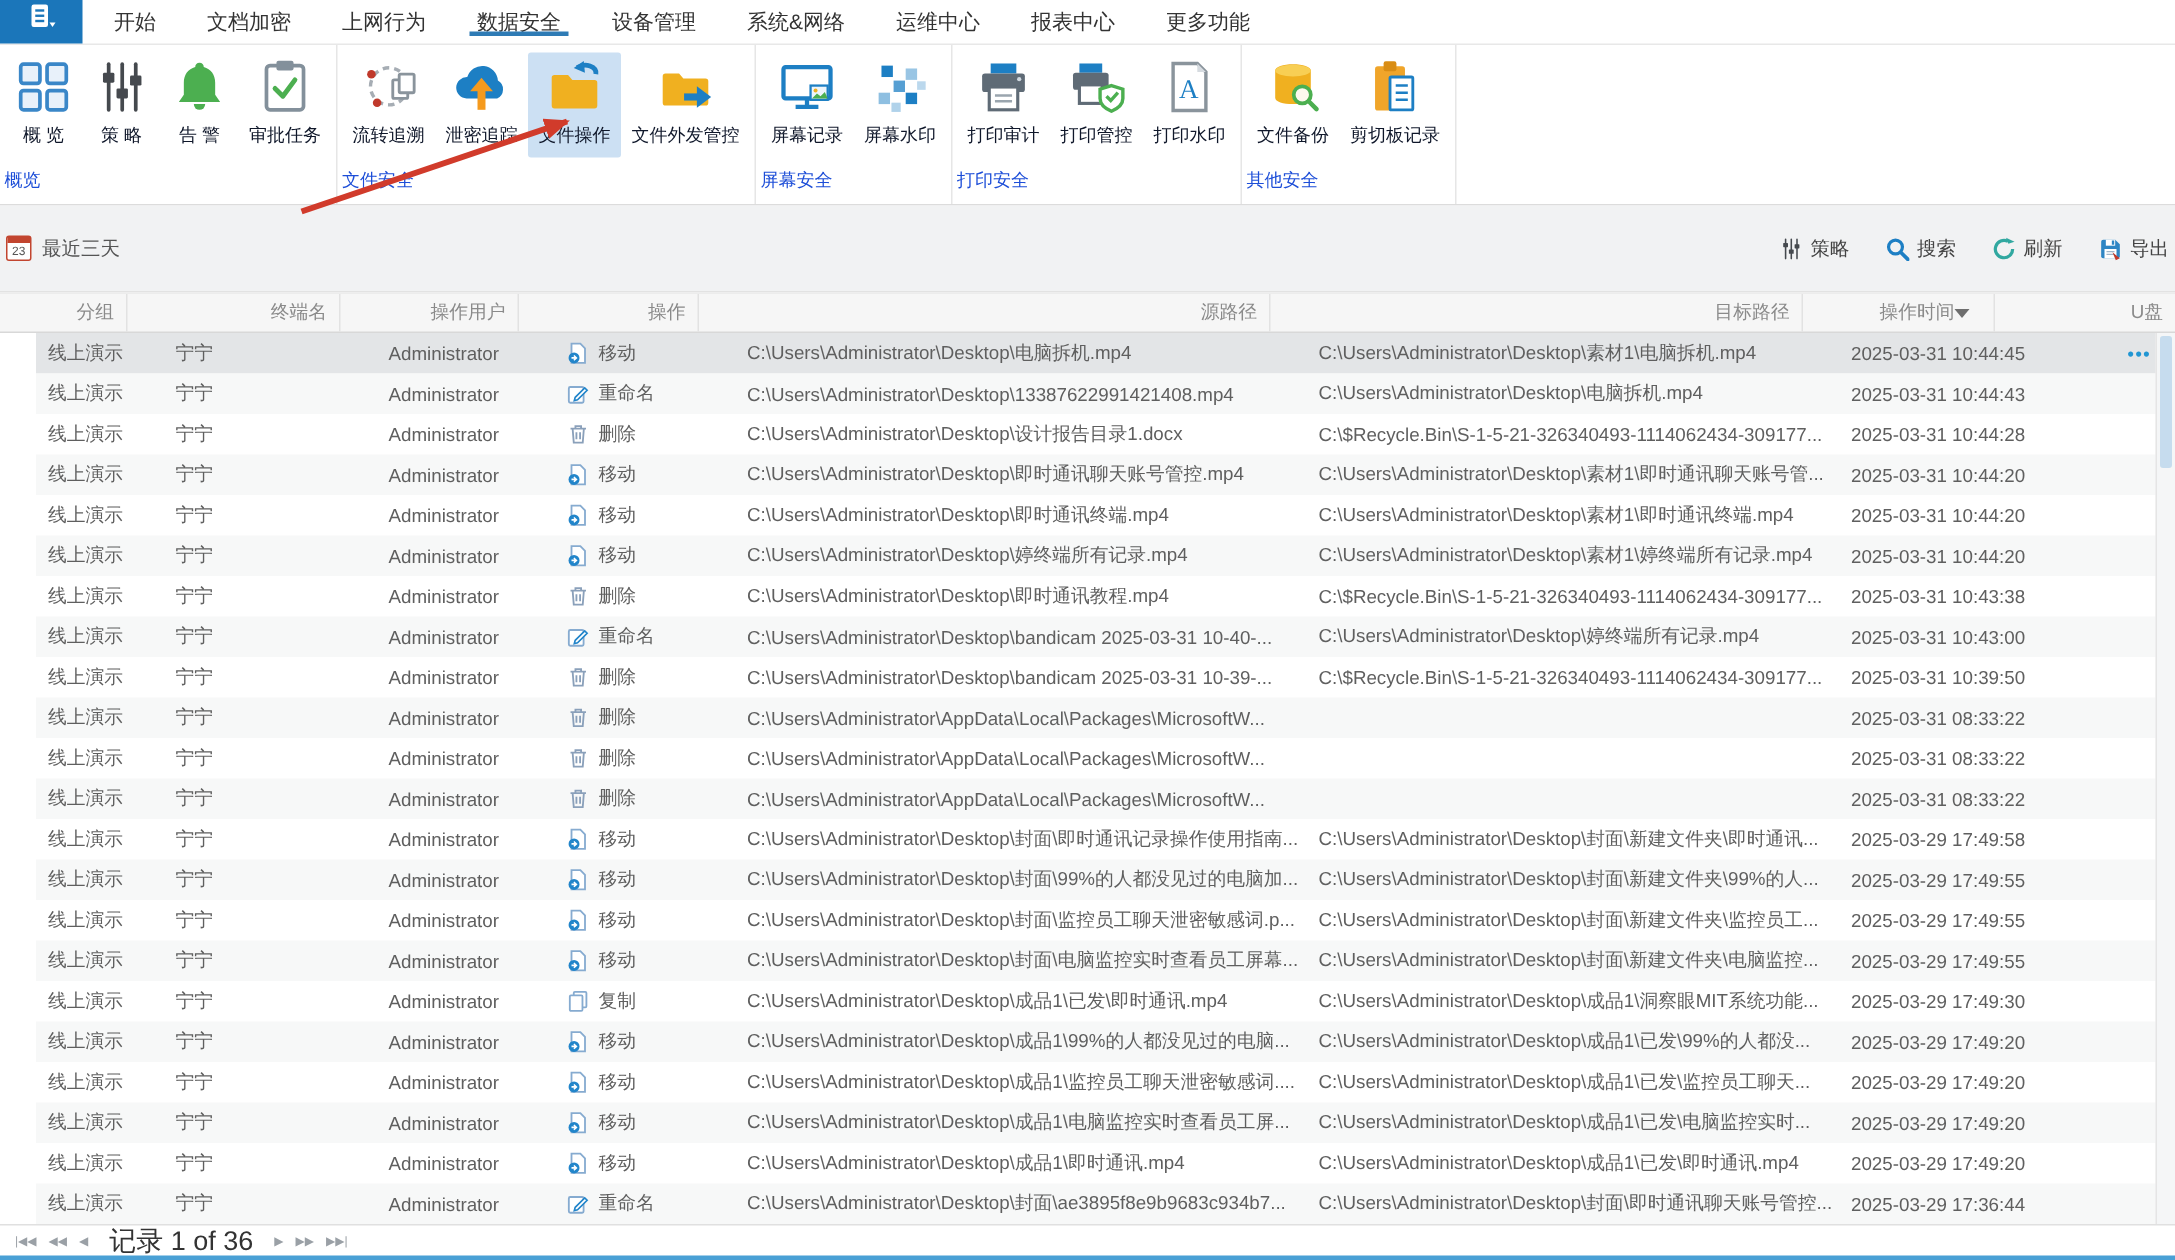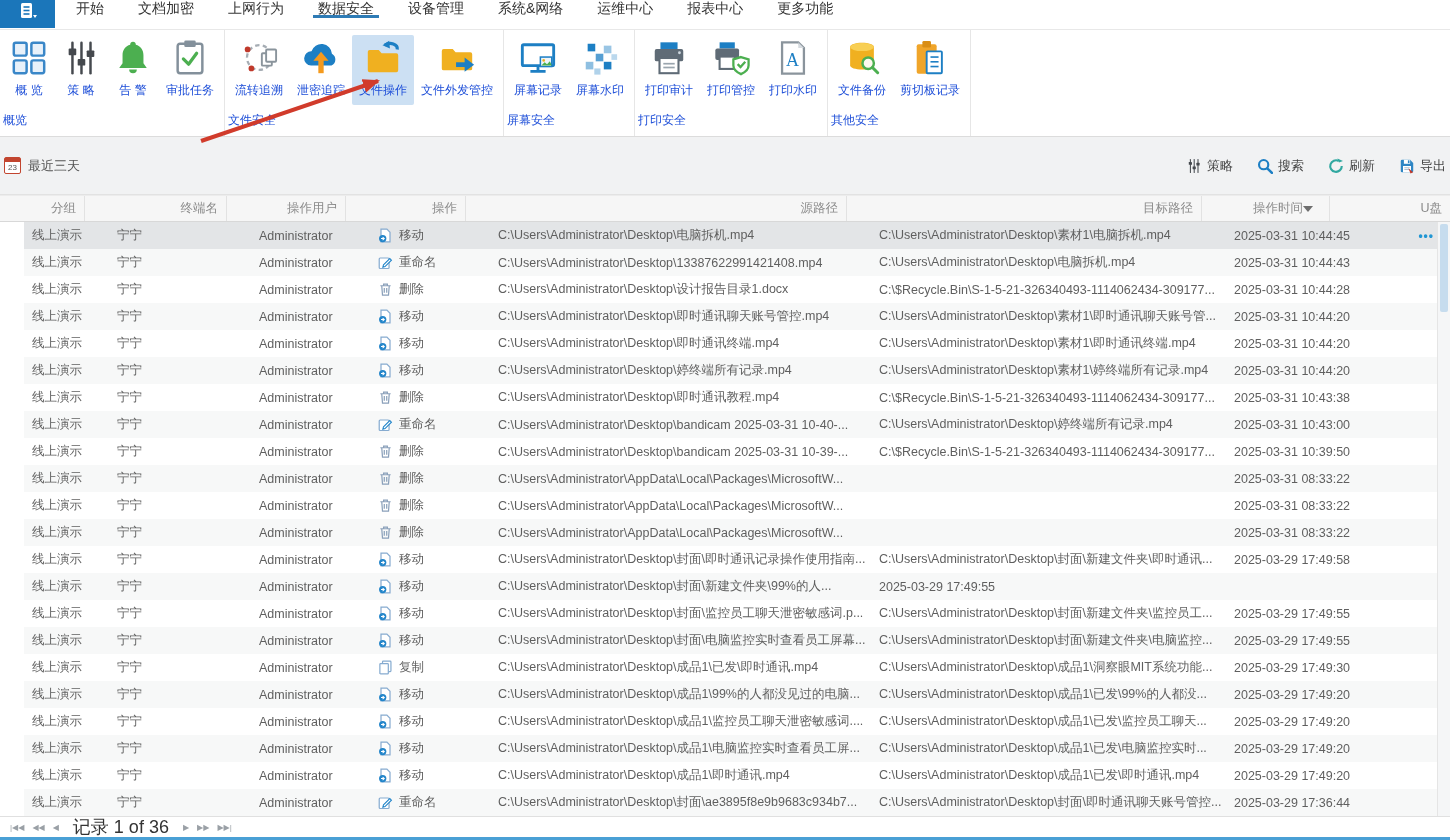--- a/index.html
+++ b/index.html
@@ -1,35 +1,35 @@
 <!DOCTYPE html>
 <html><head>
 <meta charset="utf-8">
 <style>
   * { margin:0; padding:0; box-sizing:border-box; }
   html,body { width:1450px; height:840px; overflow:hidden; background:#fff;
     font-family:"Liberation Sans","DejaVu Sans",sans-serif; position:relative; }
 
   
-  .menubar { height:30px; display:flex; align-items:flex-start; border-bottom:1px solid #e8e8e8; background:#fff; }
+  .menubar { height:30px; display:flex; align-items:center; border-bottom:1px solid #e8e8e8; background:#fff; }
   .app-button { width:55px; background:#1b76ba; display:flex; align-items:center; justify-content:center; cursor:pointer; flex:none; }
   .app-button svg { width:24px; height:24px; }
   .tabs { display:flex; margin-left:4px; }
   .tab { padding:0 17px; display:flex; align-items:center; font-size:14px; color:#333; position:relative; cursor:pointer; white-space:nowrap; }
   .tab.active::after { content:""; position:absolute; left:12px; right:12px; bottom:0; height:3px; background:#2e7bb5; }
 
   
   .ribbon { height:107px; display:flex; border-bottom:1px solid #dcdcdc; background:#fff; }
   .rgroup { display:flex; flex-direction:column; border-right:1px solid #e6e6e6; padding:0 3px; }
   .rbuttons { flex:1; display:flex; align-items:flex-start; padding-top:5px; }
   .rbtn { padding:4px 7px 6px; display:flex; flex-direction:column; align-items:center; gap:5px; cursor:pointer; border-radius:2px; }
   .rbtn.active { background:#cce0f3; }
   .ricon { width:38px; height:38px; display:block; }
   .ricon svg { width:38px; height:38px; display:block; }
-  .rlabel { font-size:12px; color:#1d4ed8; white-space:nowrap; }
+  .rlabel { font-size:12px; color:#0f172a; white-space:nowrap; }
   .rgroup-label { text-align:left; font-size:12px; color:#1d4ed8; padding:2px 0 7px; }
 
   
   .filterbar { height:58px; background:#f1f2f3; display:flex; align-items:center; justify-content:space-between; padding:0 4px; border-bottom:1px solid #e2e2e2; }
   .date-filter { display:flex; align-items:center; gap:7px; font-size:13px; color:#555; cursor:pointer; }
   .cal { width:17px; height:17px; border:1.5px solid #c2452f; border-radius:2px; position:relative; background:#fff; display:flex; align-items:flex-end; justify-content:center; }
   .cal::before { content:""; position:absolute; top:0; left:0; right:0; height:4px; background:#c2452f; }
   .cal-num { font-size:8px; color:#555; line-height:11px; }
   .filter-actions { display:flex; gap:24px; }
   .fbtn { display:flex; align-items:center; gap:5px; font-size:13px; color:#444; cursor:pointer;justify-content:center; }
@@ -650,20 +650,21 @@
         <div class="cell op">
           <span class="opicon">
             <svg viewBox="0 0 16 16">
               <path d="M3.2 1.2h6.3l3.3 3.3v10.3H3.2z" fill="#fff" stroke="#86abd0" stroke-width="1.3"></path>
               <circle cx="5" cy="11.3" r="3.9" fill="#2285ca"></circle>
               <path d="M3.2 11.3h3M4.9 9.6l1.8 1.7-1.8 1.7" fill="none" stroke="#fff" stroke-width="1.1"></path>
             </svg>
           </span>
           <span>移动</span>
         </div>
+        <div class="cell">C:\Users\Administrator\Desktop\封面\99%的人都没见过的电脑加...</div>
         <div class="cell">C:\Users\Administrator\Desktop\封面\新建文件夹\99%的人...</div>
         <div class="cell">2025-03-29 17:49:55</div>
         <div class="cell usb"></div>
       </div>
       <div class="row">
         <div class="cell">线上演示</div>
         <div class="cell">宁宁</div>
         <div class="cell">Administrator</div>
         <div class="cell op">
           <span class="opicon">

